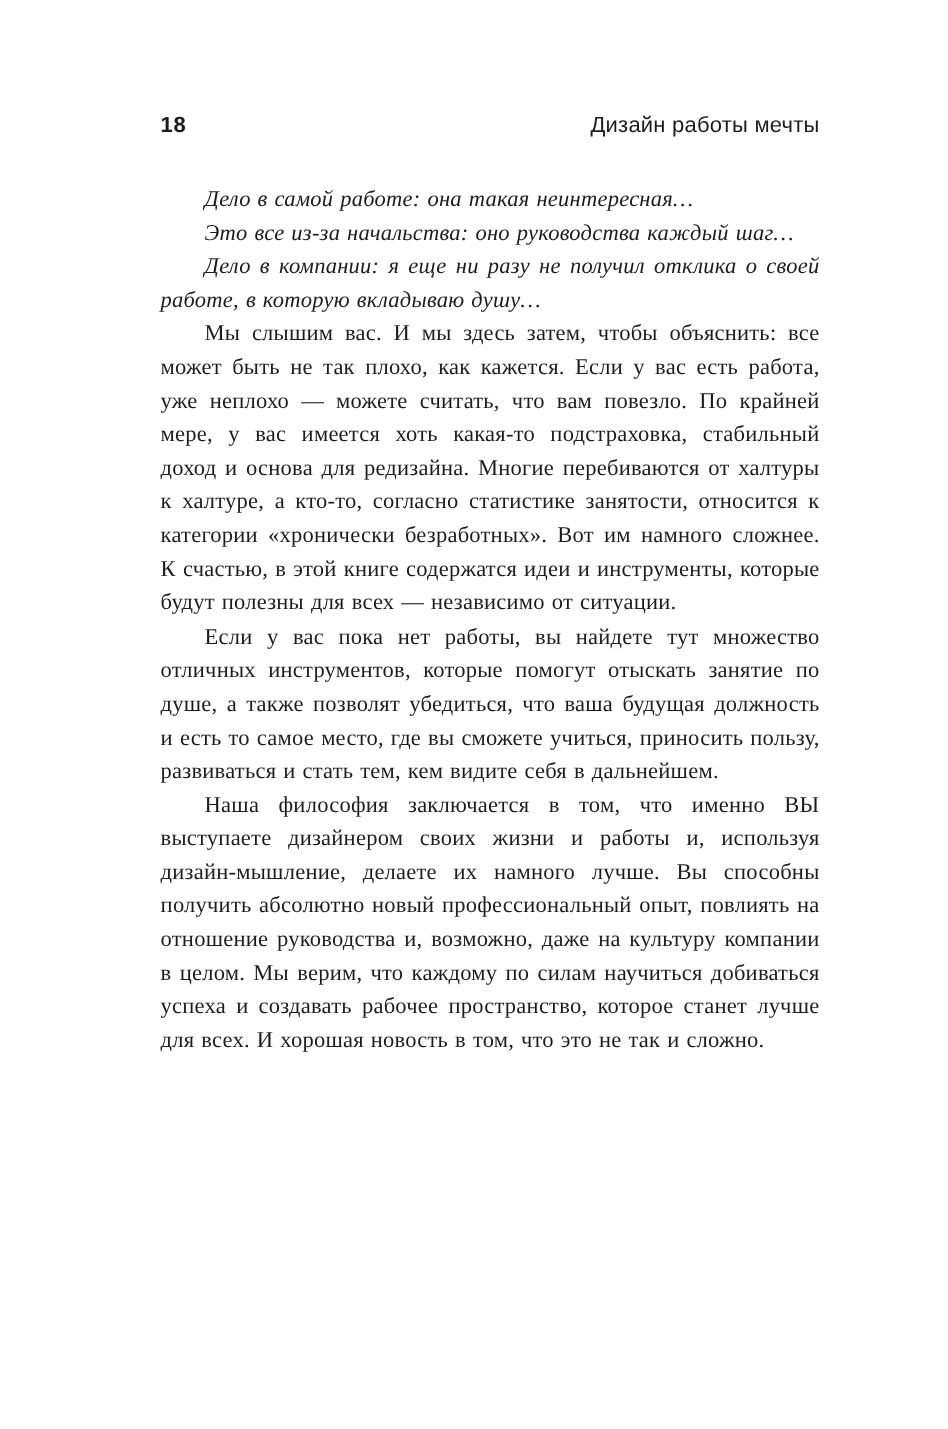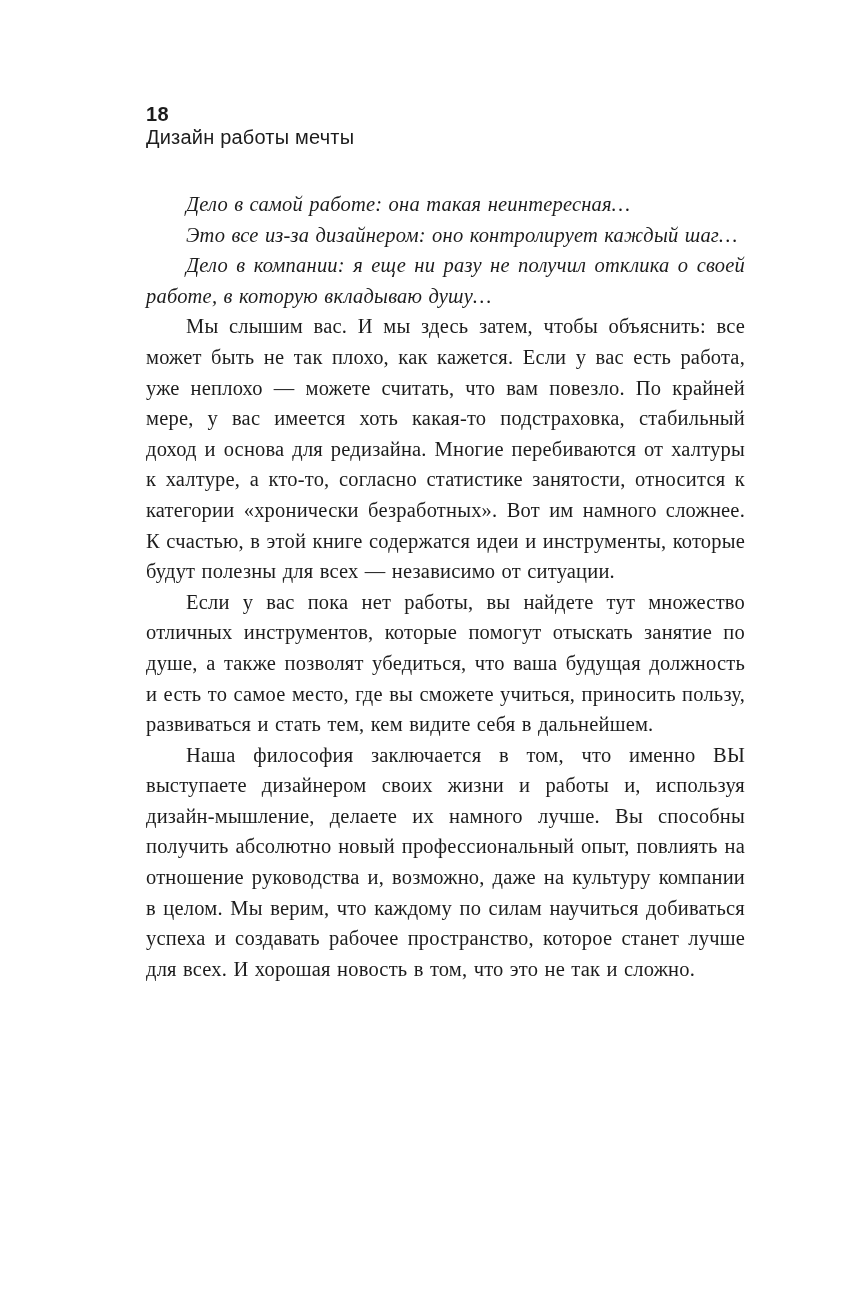--- a/index.html
+++ b/index.html
@@ -17,21 +17,20 @@
     padding: 103px 117px 0 146px;
     font-family: "Liberation Serif", serif;
     color: #1c1c1c;
     overflow: hidden;
   }
   .page-header {
     display: flex;
     justify-content: space-between;
     align-items: baseline;
     font-family: "Liberation Sans", sans-serif;
-    flex-direction: column;
   }
   .page-number {
     font-size: 20px;
     font-weight: 700;
     letter-spacing: 0.5px;
   }
   .running-title {
     font-size: 20px;
     font-weight: 400;
     letter-spacing: 0.2px;
@@ -57,20 +56,20 @@
 
 <div class="page">
 
   <div class="page-header">
     <span class="page-number">18</span>
     <span class="running-title">Дизайн работы мечты</span>
   </div>
 
   <div class="body-text">
     <p class="para-italic">Дело в самой работе: она такая неинтересная…</p>
-    <p class="para-italic">Это все из-за дизайнером: оно контролирует каждый шаг…</p>
+    <p class="para-italic">Это все из-за начальства: оно руководства каждый шаг…</p>
     <p class="para-italic">Дело в компании: я еще ни разу не получил отклика о своей работе, в которую вкладываю душу…</p>
     <p>Мы слышим вас. И мы здесь затем, чтобы объяснить: все может быть не так плохо, как кажется. Если у вас есть работа, уже неплохо — можете считать, что вам повезло. По крайней мере, у вас имеется хоть какая-то подстраховка, стабильный доход и основа для редизайна. Многие перебиваются от халтуры к халтуре, а кто-то, согласно статистике занятости, относится к категории «хронически безработных». Вот им намного сложнее. К счастью, в этой книге содержатся идеи и инструменты, которые будут полезны для всех — независимо от ситуации.</p>
     <p>Если у вас пока нет работы, вы найдете тут множество отличных инструментов, которые помогут отыскать занятие по душе, а также позволят убедиться, что ваша будущая должность и есть то самое место, где вы сможете учиться, приносить пользу, развиваться и стать тем, кем видите себя в дальнейшем.</p>
     <p>Наша философия заключается в том, что именно ВЫ выступаете дизайнером своих жизни и работы и, используя дизайн-мышление, делаете их намного лучше. Вы способны получить абсолютно новый профессиональный опыт, повлиять на отношение руководства и, возможно, даже на культуру компании в целом. Мы верим, что каждому по силам научиться добиваться успеха и создавать рабочее пространство, которое станет лучше для всех. И хорошая новость в том, что это не так и сложно.</p>
   </div>
 
 </div>
 
 </body></html>

